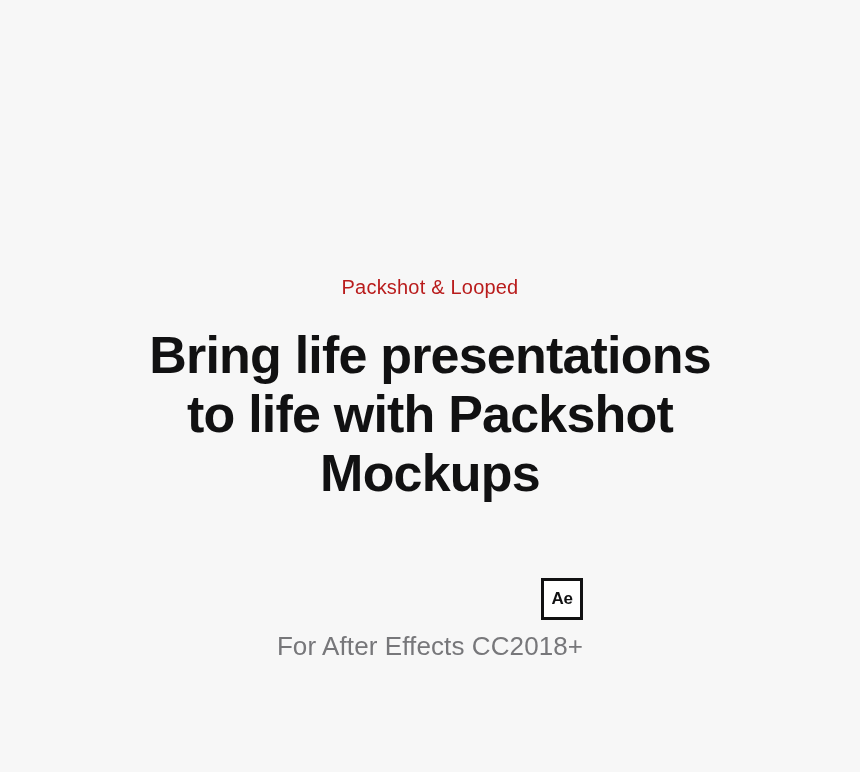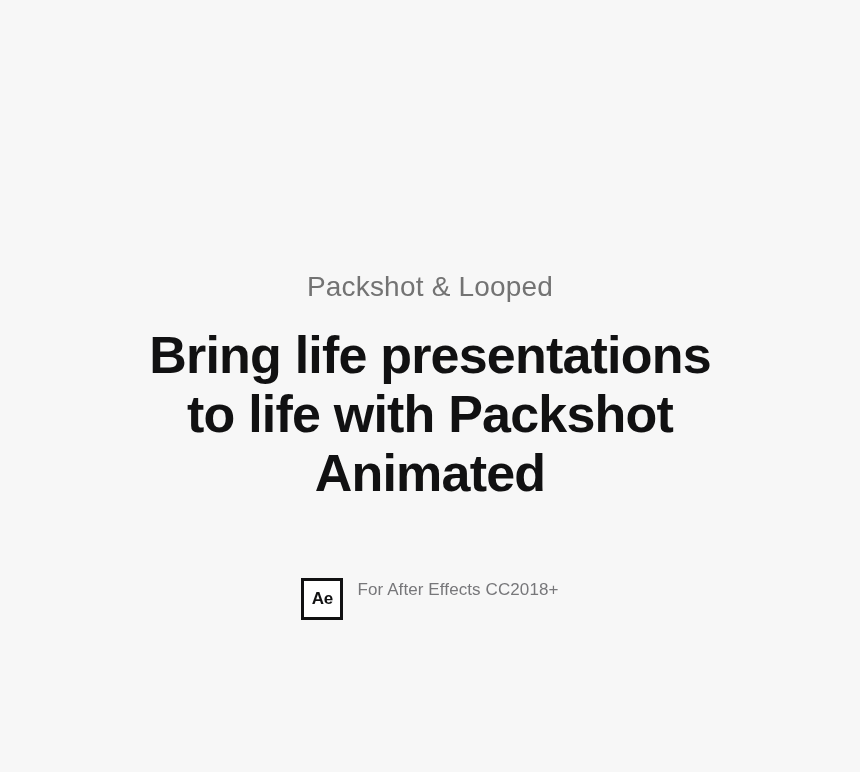--- a/index.html
+++ b/index.html
@@ -34,25 +34,25 @@
     left: 0;
     top: 272px;
     width: 860px;
     display: flex;
     flex-direction: column;
     align-items: center;
   }
 
   .eyebrow {
     font-family: "Liberation Sans", sans-serif;
-    font-size: 28px;
+    font-size: 20px;
     font-weight: 400;
     line-height: 30px;
     letter-spacing: 0.2px;
-    color: #737373;
+    color: #b91c1c;
     text-align: center;
     white-space: nowrap;
   }
 
   .headline {
     margin-top: 24px;
     font-family: "Liberation Sans", sans-serif;
     font-size: 52px;
     font-weight: 700;
     line-height: 59px;
@@ -63,22 +63,22 @@
   }
 
   .headline-line {
     display: block;
     white-space: nowrap;
   }
 
   .platform-badge {
     margin-top: 40px;
     display: flex;
-    flex-direction: row;
-    align-items: flex-start;
+    flex-direction: column;
+    align-items: flex-end;
     justify-content: center;
     gap: 14px;
   }
 
   .ae-mark {
     width: 42px;
     height: 42px;
     box-sizing: border-box;
     border: 3px solid #111112;
     background: #ffffff;
@@ -93,41 +93,41 @@
     font-size: 17px;
     font-weight: 700;
     line-height: 1;
     letter-spacing: -0.2px;
     color: #111112;
     user-select: none;
   }
 
   .platform-label {
     font-family: "Liberation Sans", sans-serif;
-    font-size: 17px;
+    font-size: 26px;
     font-weight: 400;
     line-height: 24px;
     letter-spacing: 0.1px;
     color: #77777a;
     white-space: nowrap;
   }
 </style>
 </head>
 <body>
 
 <div class="promo-slide">
 
   <div class="hero-block">
 
     <div class="eyebrow">Packshot &amp; Looped</div>
 
     <h1 class="headline">
       <span class="headline-line">Bring life presentations</span>
       <span class="headline-line">to life with Packshot</span>
-      <span class="headline-line">Animated</span>
+      <span class="headline-line">Mockups</span>
     </h1>
 
     <div class="platform-badge">
       <span class="ae-mark">
         <span class="ae-mark-text">Ae</span>
       </span>
       <span class="platform-label">For After Effects CC2018+</span>
     </div>
 
   </div>

